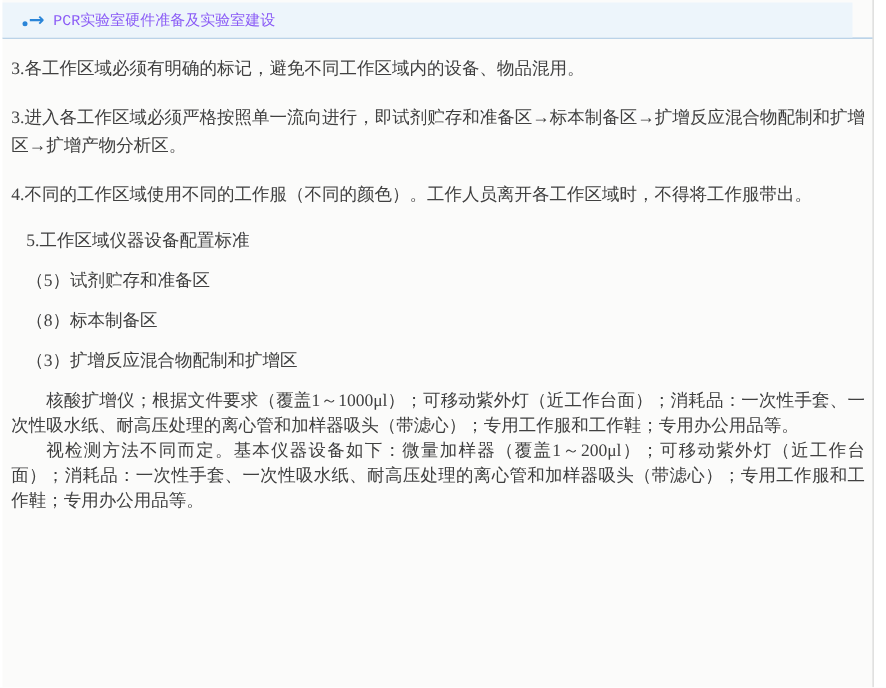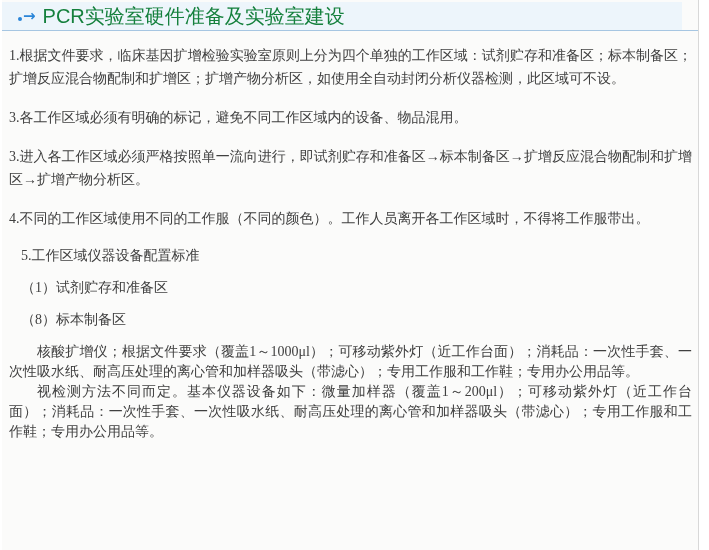--- a/index.html
+++ b/index.html
@@ -48,23 +48,23 @@
     content: "";
     width: 4px;
     height: 4px;
     border-radius: 50%;
     background: #2a85d8;
     display: inline-block;
     margin-right: 1px;
     margin-top: 5px;
   }
   .page-title {
-    color: #15803d;
-    font-size: 20px;
-    font-family: Liberation Sans, sans-serif;
+    color: #8b5cf6;
+    font-size: 12px;
+    font-family: Liberation Mono, monospace;
     white-space: nowrap;
   }
   .body-text {
     padding: 13px 6px 0 7px;
     font-size: 14px;
     color: #404040;
   }
   .para {
     margin: 0 0 16px 0;
     line-height: 23px;
@@ -94,32 +94,32 @@
   <div class="content-area">
 
     <div class="header-row">
       <div class="title-bar">
         <span class="arrow-icon">→</span>
         <span class="page-title">PCR实验室硬件准备及实验室建设</span>
       </div>
     </div>
 
     <div class="body-text">
-      <p class="para">1.根据文件要求，临床基因扩增检验实验室原则上分为四个单独的工作区域：试剂贮存和准备区；标本制备区；扩增反应混合物配制和扩增区；扩增产物分析区，如使用全自动封闭分析仪器检测，此区域可不设。</p>
       <p class="para">3.各工作区域必须有明确的标记，避免不同工作区域内的设备、物品混用。</p>
       <p class="para">3.进入各工作区域必须严格按照单一流向进行，即试剂贮存和准备区→标本制备区→扩增反应混合物配制和扩增区→扩增产物分析区。</p>
       <p class="para">4.不同的工作区域使用不同的工作服（不同的颜色）。工作人员离开各工作区域时，不得将工作服带出。</p>
 
       <div class="section">
         <p class="section-heading">5.工作区域仪器设备配置标准</p>
 
-        <p class="zone-title">（1）试剂贮存和准备区</p>
+        <p class="zone-title">（5）试剂贮存和准备区</p>
 
         <p class="zone-title">（8）标本制备区</p>
 
+        <p class="zone-title">（3）扩增反应混合物配制和扩增区</p>
         <p class="zone-equipment">核酸扩增仪；根据文件要求（覆盖1～1000μl）；可移动紫外灯（近工作台面）；消耗品：一次性手套、一次性吸水纸、耐高压处理的离心管和加样器吸头（带滤心）；专用工作服和工作鞋；专用办公用品等。</p>
 
         <p class="zone-equipment">视检测方法不同而定。基本仪器设备如下：微量加样器（覆盖1～200μl）；可移动紫外灯（近工作台面）；消耗品：一次性手套、一次性吸水纸、耐高压处理的离心管和加样器吸头（带滤心）；专用工作服和工作鞋；专用办公用品等。</p>
       </div>
     </div>
 
   </div>
 </div>
 
 </body></html>

